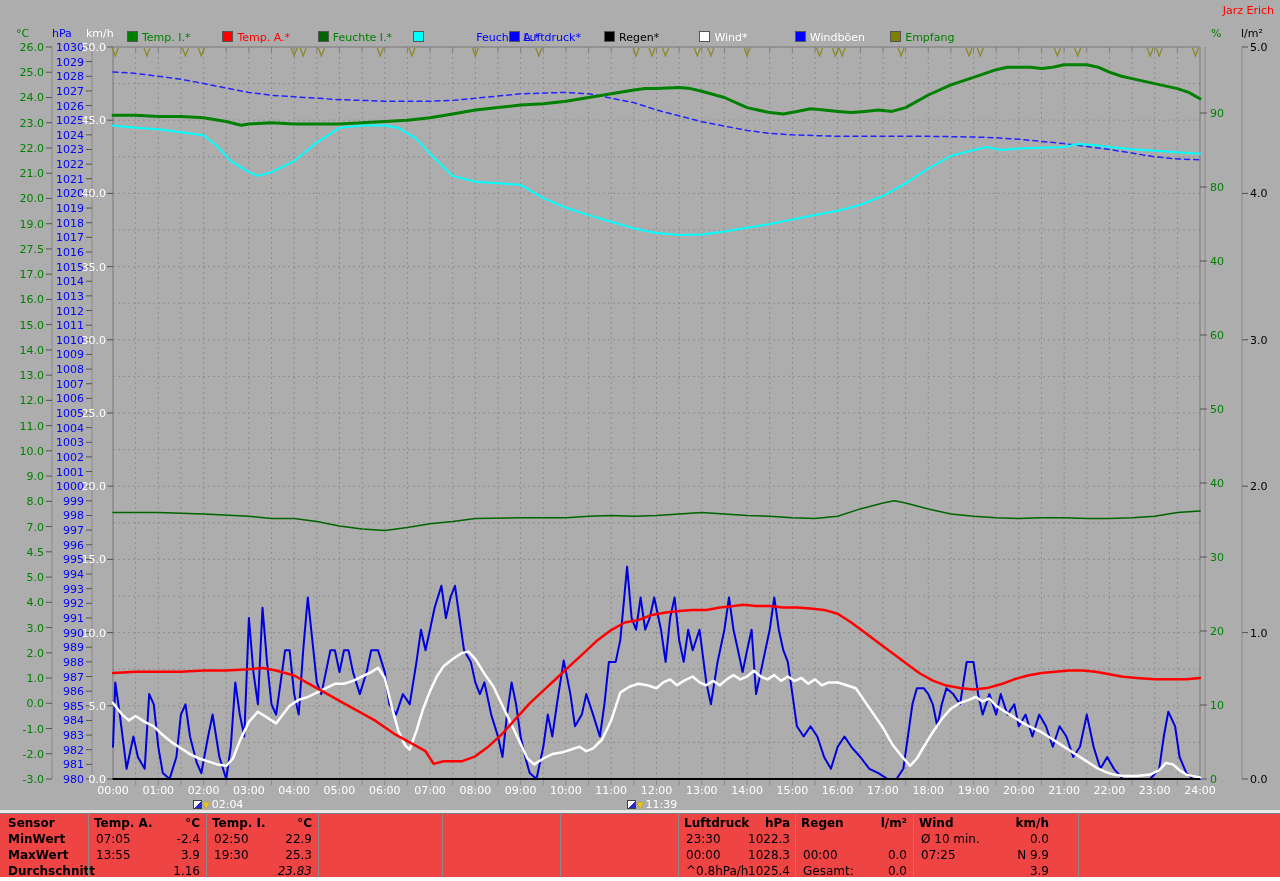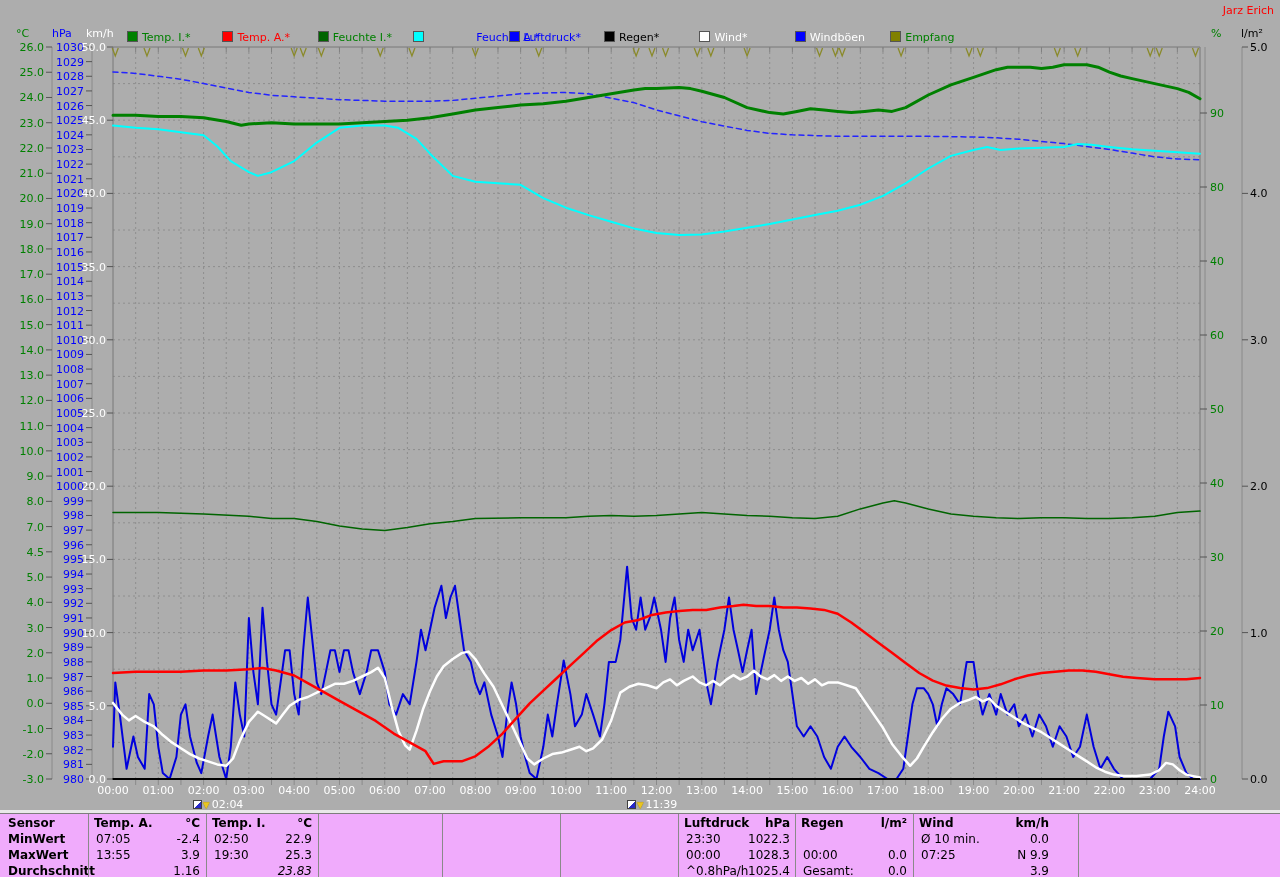--- a/index.html
+++ b/index.html
@@ -13,21 +13,21 @@
   .axis-hdr{top:27px;font-size:11px;}
   .tick-label{position:absolute;font-size:11px;line-height:11px;white-space:nowrap;}
   .right-align{text-align:right;}
   #plot-svg{position:absolute;left:0;top:0;}
   .x-label{color:#ffffff;width:44px;text-align:center;}
   .marker{color:#ffffff;font-size:11px;white-space:nowrap;}
   .mk-flag{display:inline-block;width:7px;height:7px;
            background:linear-gradient(135deg,#ffffff 55%,#2828c8 55%);
            border:1px solid #404040;vertical-align:-1px;margin-right:1px;}
   .mk-arrow{color:#e8c520;font-size:9px;margin-right:2px;text-shadow:0 0 1px #806000;}
-  #table{position:absolute;left:0;top:813px;width:1280px;height:64px;background:#f0abfc;border-top:1px solid #7d7d7d;}
+  #table{position:absolute;left:0;top:813px;width:1280px;height:64px;background:#ef4444;border-top:1px solid #7d7d7d;}
   #table-gap{position:absolute;left:0;top:810px;width:1280px;height:3px;background:#e9e9e9;}
   #bottom-strip{position:absolute;left:0;top:877px;width:1280px;height:4px;background:#ffffff;}
   .t-cell{position:absolute;font-size:12px;line-height:14px;white-space:nowrap;}
   .t-bold{font-weight:bold;}
   .t-sep{position:absolute;width:1px;background:#8a8a8a;top:0;height:64px;}
 </style>
 </head>
 <body>
 
 <div id="root">
@@ -370,21 +370,21 @@
 
   <div id="labels">
       <div class="tick-label right-align" style="left: 6px; top: 42px; width: 38px; color: rgb(0, 128, 0);">26.0</div>
       <div class="tick-label right-align" style="left: 6px; top: 67.2414px; width: 38px; color: rgb(0, 128, 0);">25.0</div>
       <div class="tick-label right-align" style="left: 6px; top: 92.4828px; width: 38px; color: rgb(0, 128, 0);">24.0</div>
       <div class="tick-label right-align" style="left: 6px; top: 117.724px; width: 38px; color: rgb(0, 128, 0);">23.0</div>
       <div class="tick-label right-align" style="left: 6px; top: 142.966px; width: 38px; color: rgb(0, 128, 0);">22.0</div>
       <div class="tick-label right-align" style="left: 6px; top: 168.207px; width: 38px; color: rgb(0, 128, 0);">21.0</div>
       <div class="tick-label right-align" style="left: 6px; top: 193.448px; width: 38px; color: rgb(0, 128, 0);">20.0</div>
       <div class="tick-label right-align" style="left: 6px; top: 218.69px; width: 38px; color: rgb(0, 128, 0);">19.0</div>
-      <div class="tick-label right-align" style="left: 6px; top: 243.931px; width: 38px; color: rgb(0, 128, 0);">18.0</div>
+      <div class="tick-label right-align" style="left: 6px; top: 243.931px; width: 38px; color: rgb(0, 128, 0);">27.5</div>
       <div class="tick-label right-align" style="left: 6px; top: 269.172px; width: 38px; color: rgb(0, 128, 0);">17.0</div>
       <div class="tick-label right-align" style="left: 6px; top: 294.414px; width: 38px; color: rgb(0, 128, 0);">16.0</div>
       <div class="tick-label right-align" style="left: 6px; top: 319.655px; width: 38px; color: rgb(0, 128, 0);">15.0</div>
       <div class="tick-label right-align" style="left: 6px; top: 344.897px; width: 38px; color: rgb(0, 128, 0);">14.0</div>
       <div class="tick-label right-align" style="left: 6px; top: 370.138px; width: 38px; color: rgb(0, 128, 0);">13.0</div>
       <div class="tick-label right-align" style="left: 6px; top: 395.379px; width: 38px; color: rgb(0, 128, 0);">12.0</div>
       <div class="tick-label right-align" style="left: 6px; top: 420.621px; width: 38px; color: rgb(0, 128, 0);">11.0</div>
       <div class="tick-label right-align" style="left: 6px; top: 445.862px; width: 38px; color: rgb(0, 128, 0);">10.0</div>
       <div class="tick-label right-align" style="left: 6px; top: 471.103px; width: 38px; color: rgb(0, 128, 0);">9.0</div>
       <div class="tick-label right-align" style="left: 6px; top: 496.345px; width: 38px; color: rgb(0, 128, 0);">8.0</div>

